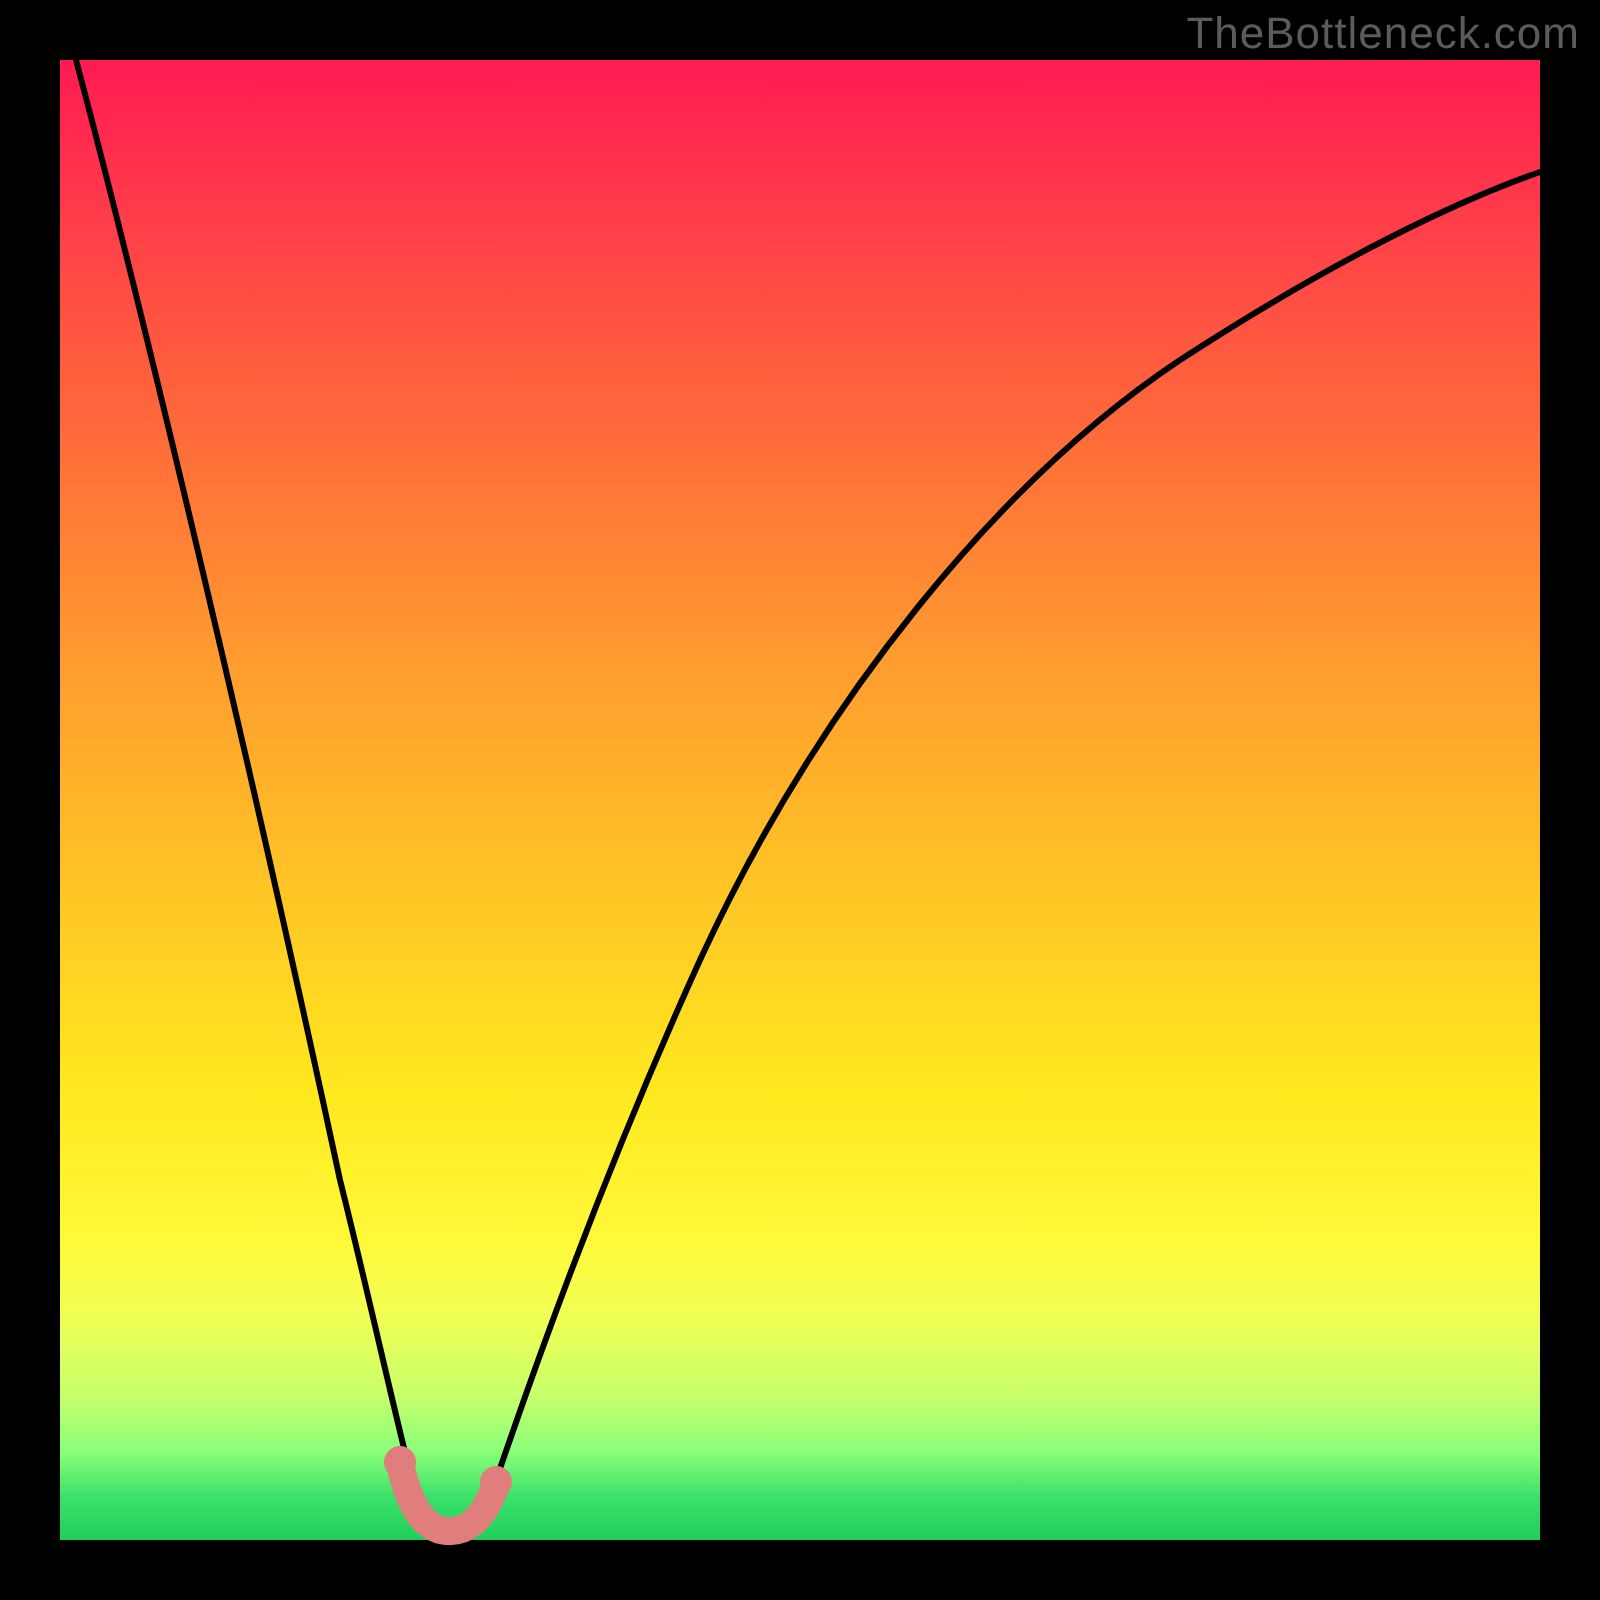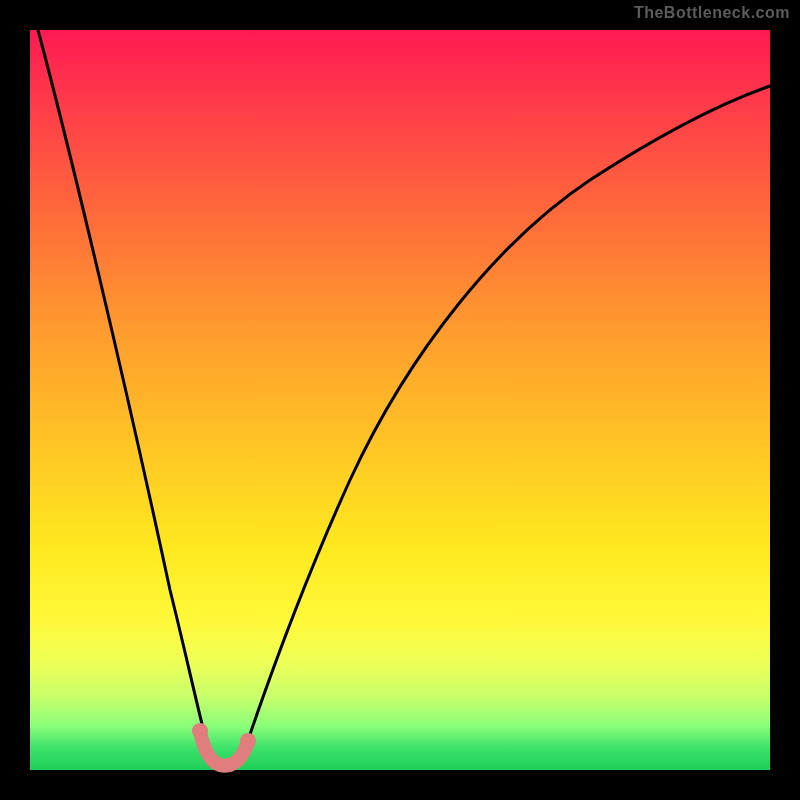--- a/index.html
+++ b/index.html
@@ -40,23 +40,23 @@
       #8cff7a 94%,
       #3de26a 97%,
       #1ecf5a 100%
     );
   }
   .watermark {
     position: absolute;
     top: 4px;
     right: 10px;
     color: #5b5b5b;
-    font-size: 16px;
+    font-size: 22px;
     letter-spacing: 0.5px;
-    font-weight: 700;
+    font-weight: 400;
     user-select: none;
   }
   svg.curve {
     position: absolute;
     left: 0;
     top: 0;
     width: 740px;
     height: 740px;
     overflow: visible;
   }

